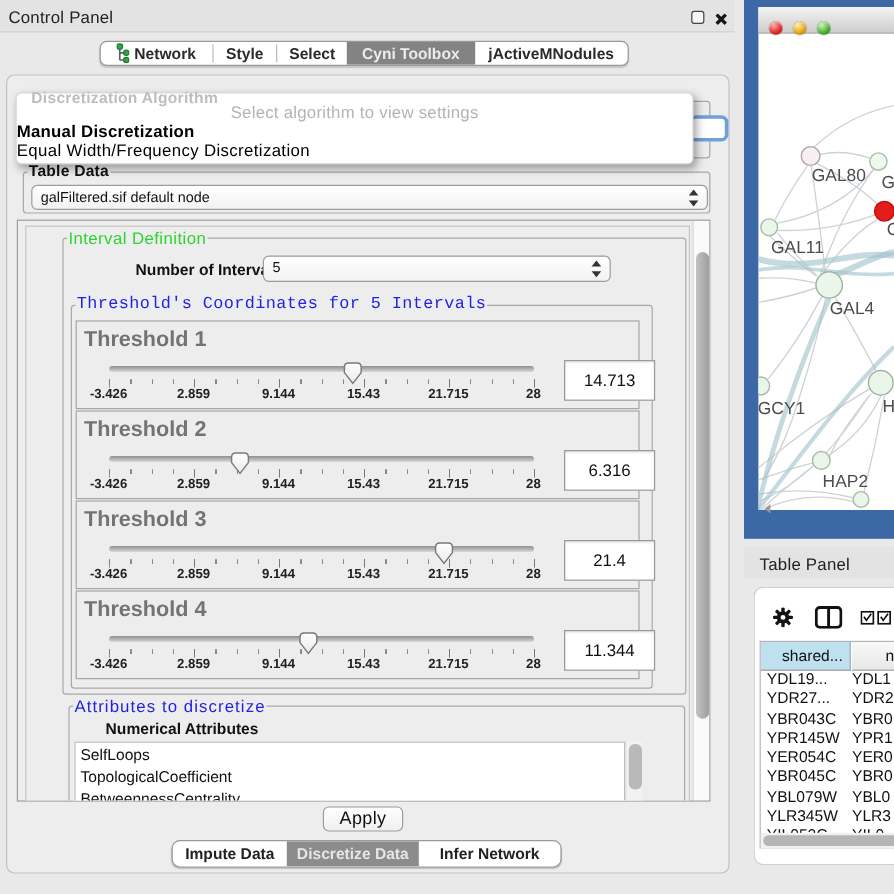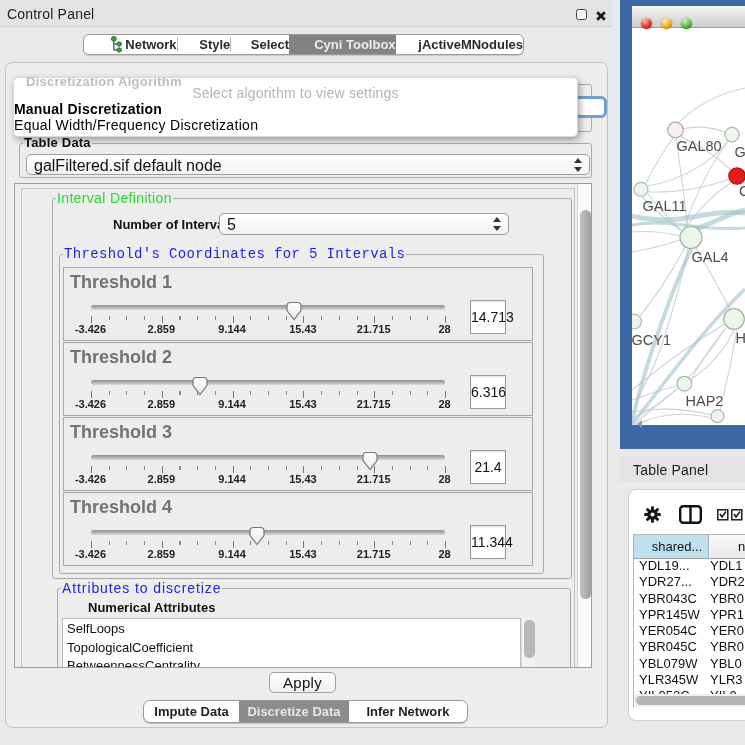--- a/index.html
+++ b/index.html
@@ -9,51 +9,51 @@
 
 
 #cp { position:absolute; left:0; top:0; width:612px; height:728px; background:#e9e9e9; }
 #titlebar { position:absolute; left:0; top:0; width:612px; height:27px; background:#e3e3e3; border-bottom:1px solid #d0d0d0;}
 #titlebar .t { position:absolute; left:7px; top:6px; font-size:14px; letter-spacing:0.2px; color:#222; }
 #minbox { position:absolute; left:576px; top:9px; width:11px; height:11px; border:1.6px solid #444; border-radius:2.5px; background:#f4f4f4; }
 
 
 
 #tabbar { position:absolute; left:83px; top:34px; width:441px; height:21px; background:#fff; border:1px solid #9a9a9a; border-radius:6px; overflow:hidden; display:flex; box-shadow:0 1px 1px rgba(0,0,0,0.15);}
-#tabbar .tab { font-size:13px; font-weight:bold; color:#2a2a2a; text-align:right; line-height:19px; position:relative; }
+#tabbar .tab { font-size:13px; font-weight:bold; color:#2a2a2a; text-align:center; line-height:19px; position:relative; }
 #tabbar .sep { width:1px; background:#bbb; margin:2px 0; }
 #tabbar .sel { background:#838383; color:#ececec; }
 
 
 #bigpanel { position:absolute; left:5px; top:62px; width:603px; height:666px; background:#ededed; border:1px solid #c2c2c2; border-radius:7px; }
 
 .grp { position:absolute; border:1px solid #a9a9a9; border-radius:3px; }
 .grp > .gt { position:absolute; top:-9px; left:3px; background:#ededed; padding:0 1px; font-size:14px; letter-spacing:0.35px; white-space:nowrap; }
 
 
-.combo { position:absolute; background:linear-gradient(#ffffff,#f2f2f2); border:1px solid #9d9d9d; border-radius:5px; font-size:16px; color:#111; }
+.combo { position:absolute; background:linear-gradient(#ffffff,#f2f2f2); border:1px solid #9d9d9d; border-radius:5px; font-size:12px; color:#111; }
 .combo .txt { position:absolute; left:7px; top:2px; }
 .arr { position:absolute; right:7px; top:50%; width:9px; height:14px; margin-top:-7px; }
 .arr:before { content:""; position:absolute; left:1px; top:0; border-left:4px solid transparent; border-right:4px solid transparent; border-bottom:5px solid #333; }
 .arr:after { content:""; position:absolute; left:1px; bottom:0; border-left:4px solid transparent; border-right:4px solid transparent; border-top:5px solid #333; }
 
 
 #scrollpane { position:absolute; left:14px; top:183px; width:578px; height:485px; border:1px solid #9d9d9d; background:#ededed; overflow:hidden; }
 #innerpanel { position:absolute; left:6px; top:4px; width:554px; height:900px; border:1px solid #c5c5c5; background:#ededed; }
 #vsb { position:absolute; left:562px; top:0px; width:15px; height:483px; background:#fafafa; border-left:1px solid #d5d5d5; }
 #vsb .thumb { position:absolute; left:2px; top:26px; width:11px; height:389px; background:linear-gradient(to right,#c2c2c2,#9e9e9e); border-radius:6px; }
 
 
 .tbox { position:absolute; left:3px; width:470px; height:74px; border:1px solid #a6a6a6; background:#ededed; }
 .tbox .tt { position:absolute; left:6px; top:4px; font-size:18px; font-weight:bold; color:#737373; }
 .track { position:absolute; left:27px; top:37px; width:354px; height:5px; border-radius:3px; background:linear-gradient(#8e8e8e,#d8d8d8); }
 .ticks-min { position:absolute; left:27px; top:48px; width:355px; height:4px; background:repeating-linear-gradient(to right,#888 0px,#888 1px,transparent 1px,transparent 17.7px); }
 .ticks-maj { position:absolute; left:27px; top:48px; width:355px; height:7px; background:repeating-linear-gradient(to right,#777 0px,#777 1px,transparent 1px,transparent 70.8px); }
 .slab { position:absolute; top:55px; font-size:11px; font-weight:bold; color:#222; transform:translateX(-50%); }
-.vfield { position:absolute; left:406px; top:32px; width:36px; height:34px; background:#fff; border:1px solid #999; box-shadow:inset 0 1px 2px rgba(0,0,0,0.12); font-size:14px; color:#111; text-align:center; line-height:32px; }
+.vfield { position:absolute; left:406px; top:32px; width:76px; height:34px; background:#fff; border:1px solid #999; box-shadow:inset 0 1px 2px rgba(0,0,0,0.12); font-size:14px; color:#111; text-align:center; line-height:32px; }
 .thumb-sl { position:absolute; top:33px; width:18px; height:20px; }
 
 
 #numlist { position:absolute; background:#fff; border:1px solid #bdbdbd; font-size:13px; color:#111; }
 #numlist div { padding:2px 0 1.5px 4px; }
 #listsb { position:absolute; width:14px; background:#f2f2f2; border-left:1px solid #ddd;}
 #listsb .thumb { position:absolute; left:1.5px; top:2px; width:11px; height:38px; background:#b9b9b9; border-radius:5px; }
 
 
 #applybtn { position:absolute; left:269px; top:672px; width:67px; height:21px; background:linear-gradient(#ffffff,#efefef); border:1px solid #9d9d9d; border-radius:5px; text-align:center; font-size:15px; letter-spacing:0.3px; line-height:19px; color:#111; }

